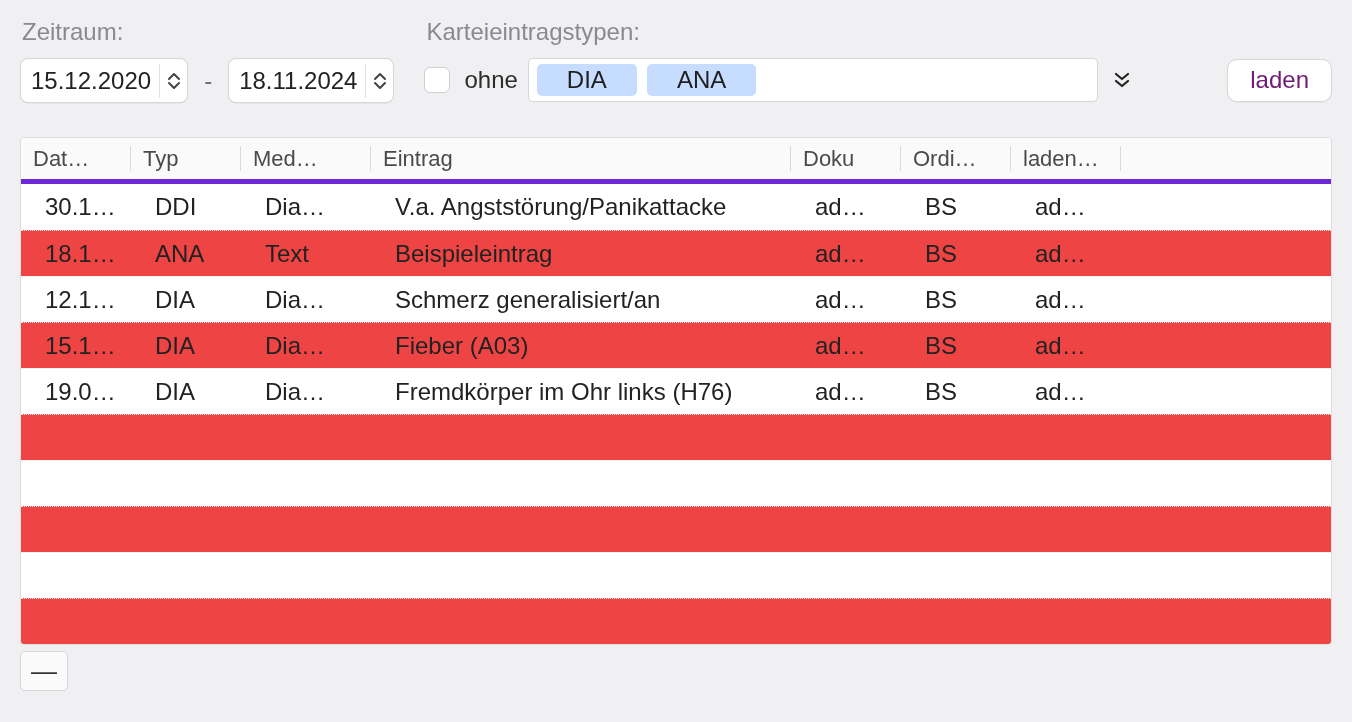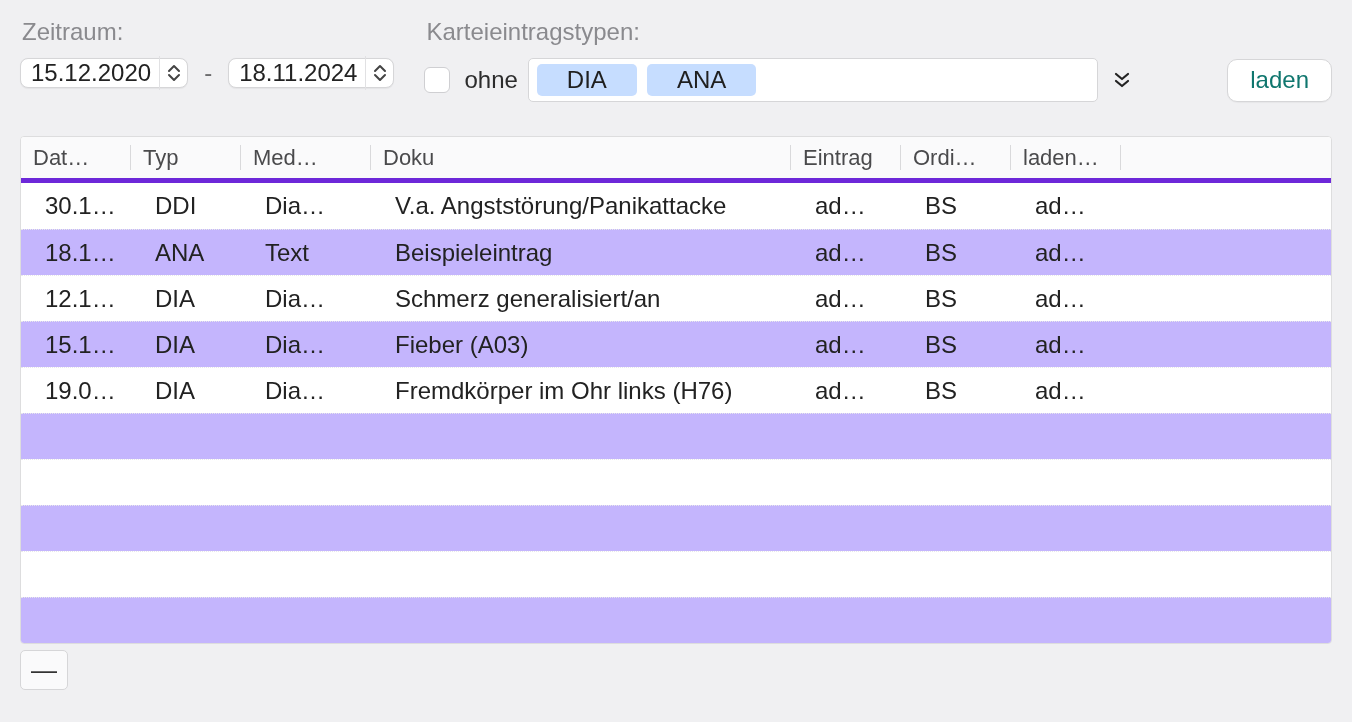--- a/index.html
+++ b/index.html
@@ -27,21 +27,21 @@
     margin-left: 2px;
   }
   .row { display: flex; align-items: center; gap: 10px; }
 
   .date-input {
     display: flex; align-items: center;
     background: #ffffff;
     border: 1px solid #d6d6d8;
     border-radius: 8px;
     padding: 4px 4px 4px 10px;
-    height: 30px;
+    height: 45px;
     box-shadow: 0 0.5px 1px rgba(0,0,0,0.05);
   }
   .date-input .value {
     font-size: 24px; color: #222;
     padding-right: 4px;
   }
   .stepper {
     display: flex; flex-direction: column;
     justify-content: center; align-items: center;
     width: 24px; height: 34px;
@@ -82,21 +82,21 @@
     display:flex; align-items:center; justify-content:center;
   }
 
   .load-btn {
     background: #fff;
     border: 1px solid #d6d6d8;
     border-radius: 10px;
     height: 43px;
     padding: 18px 22px;
     font-size: 24px;
-    color: #0f766e;
+    color: #701a75;
     display:flex; align-items:center;
     box-shadow: 0 1px 1px rgba(0,0,0,0.04);
   }
 
   .table-wrap {
     margin-top: 34px;
     background: #fff;
     border: 1px solid #ddddde;
     border-radius: 4px;
     overflow: hidden;
@@ -124,21 +124,21 @@
     position: absolute; right: 0; top: 8px; bottom: 8px;
     width: 1px; background: #d9d9db;
   }
   .tbody { }
   .trow {
     height: 46px;
     border-top: 1px dotted #e8e8ea;
     padding-left: 12px;
   }
   .trow:first-child { border-top: none; }
-  .trow.alt { background: #c4b5fd; }
+  .trow.alt { background: #ef4444; }
   .td {
     display: flex; align-items: center;
     padding: 0 12px;
     font-size: 24px;
     color: #222;
     white-space: nowrap; overflow: hidden; text-overflow: ellipsis;
   }
 
   .footer {
     margin-top: 6px;
@@ -210,22 +210,22 @@
       </div>
     </div>
 
   </div>
 
   <div class="table-wrap">
     <div class="thead">
       <div class="th">Dat…</div>
       <div class="th">Typ</div>
       <div class="th">Med…</div>
+      <div class="th">Eintrag</div>
       <div class="th">Doku</div>
-      <div class="th">Eintrag</div>
       <div class="th">Ordi…</div>
       <div class="th">laden…</div>
       <div class="th"></div>
     </div>
     <div class="tbody" id="tbody">
         <div class="trow">
           <div class="td">30.1…</div>
           <div class="td">DDI</div>
           <div class="td">Dia…</div>
           <div class="td">V.a. Angststörung/Panikattacke</div>

